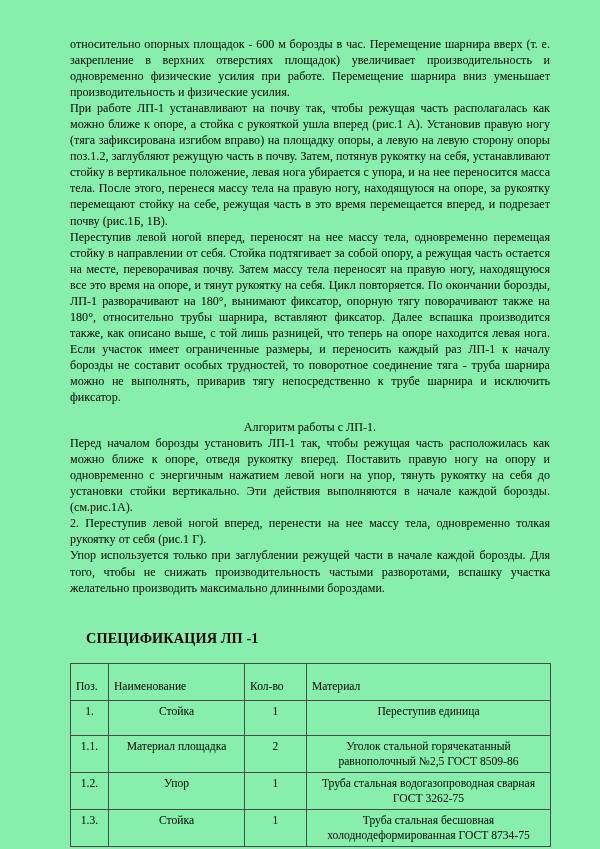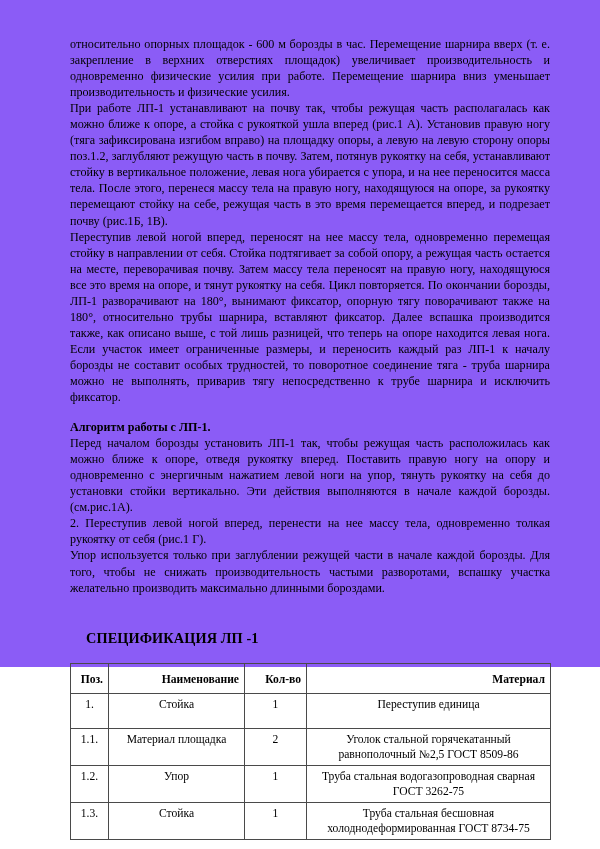--- a/index.html
+++ b/index.html
@@ -10,45 +10,45 @@
   body {
     font-family: "Liberation Serif", "DejaVu Serif", serif;
     color: #000000;
     width: 600px;
     height: 849px;
     overflow: hidden;
   }
   .page {
     position: relative;
     width: 600px;
-    height: 667px;
-    background: #8b5cf6;
+    height: 849px;
+    background: #86efac;
     box-sizing: border-box;
     padding: 36px 50px 0 70px;
   }
   .body-text {
     font-size: 12.1px;
     line-height: 16.05px;
     text-align: justify;
     text-justify: inter-word;
     hyphens: none;
   }
   .para {
     margin: 0;
     text-align: justify;
     text-indent: 0;
   }
   .para.last-left > :last-child {
   }
   .heading {
-    font-weight: bold;
+    font-weight: normal;
     font-size: 12.1px;
     line-height: 16.05px;
     margin: 0;
-    text-align: left;
+    text-align: center;
   }
   .spec-heading {
     font-weight: bold;
     font-size: 14.3px;
     line-height: 18px;
     margin: 16px;
     text-align: left;
     letter-spacing: 0.1px;
   }
   .spacer-md { height: 14px; }
@@ -61,25 +61,25 @@
     font-size: 11.6px;
     line-height: 15px;
     margin-top: 10px;
   }
   table.spec th, table.spec td {
     border: 1px solid #4a4a4a;
     padding: 3px 5px 3px 5px;
     vertical-align: top;
   }
   table.spec thead th {
-    text-align: right;
-    font-weight: bold;
+    text-align: left;
+    font-weight: normal;
     height: 22px;
     vertical-align: middle;
-    padding-top: 5px;
+    padding-top: 12px;
     padding-bottom: 2px;
   }
   .col-pos   { width: 38px; }
   .col-name  { width: 136px; }
   .col-qty   { width: 62px; }
   .col-mat   { width: 244px; }
 
   td.c-pos { text-align: center; }
   td.c-qty { text-align: center; }
   td.c-name, td.c-mat { text-align: center; }

